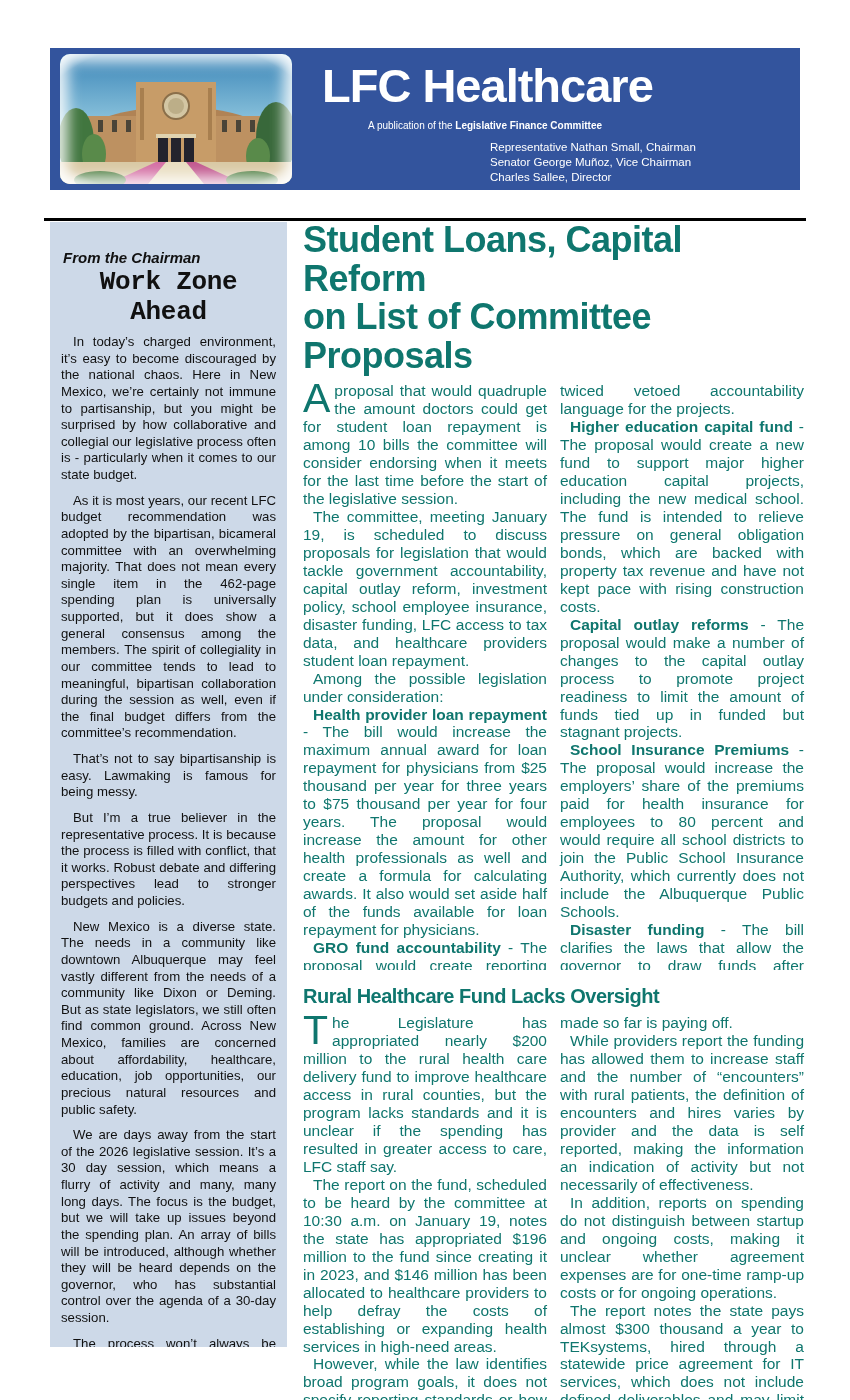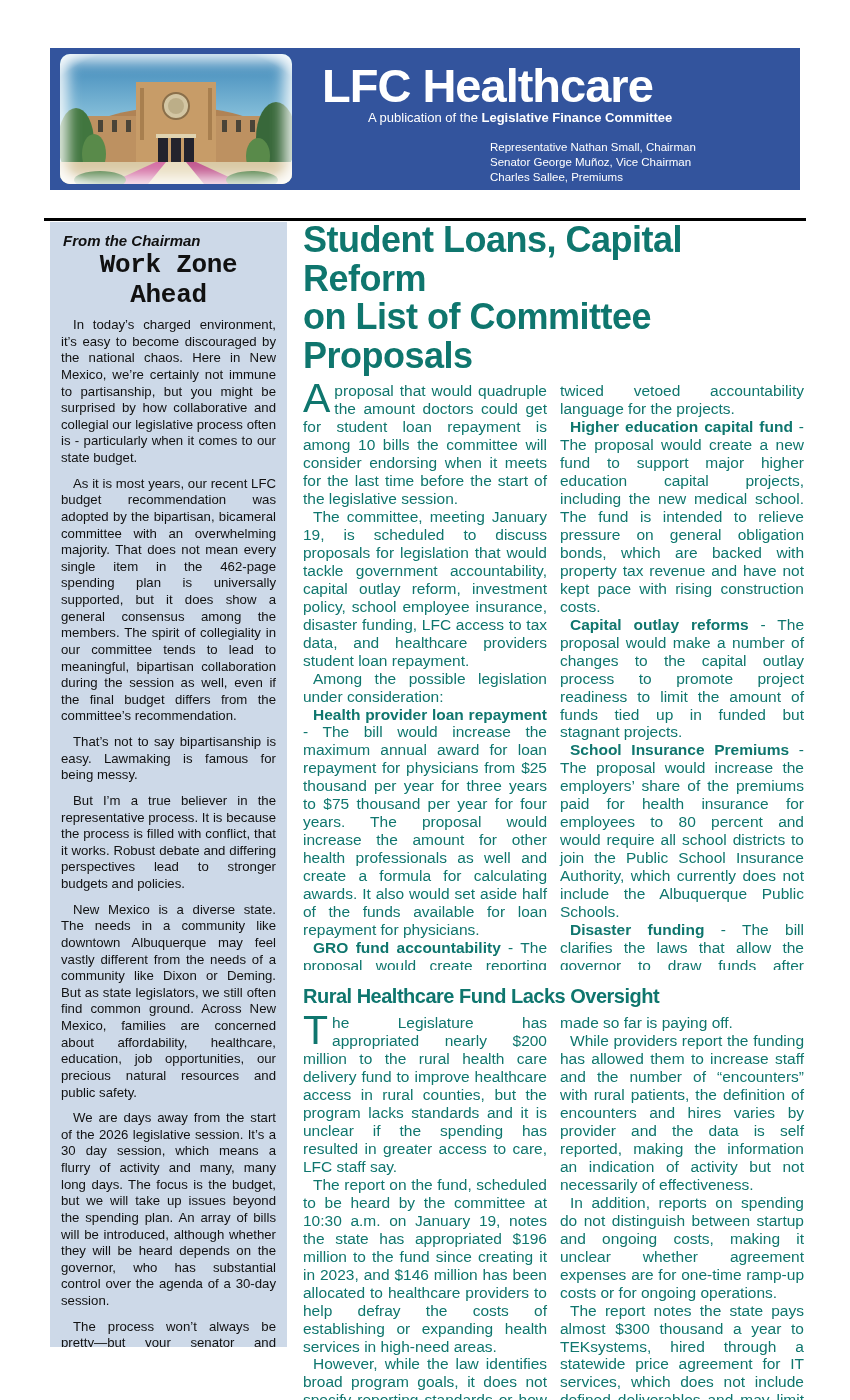--- a/index.html
+++ b/index.html
@@ -9,32 +9,32 @@
   
   .banner{position:absolute;left:50px;top:48px;width:750px;height:142px;
           background:var(--banner-blue,#33549d);}
   .photo{position:absolute;left:10px;top:6px;width:232px;height:130px;border-radius:10px;
          overflow:hidden;background:#9cc4d8;}
   .photo svg{display:block;}
   .photo-vignette{position:absolute;inset:0;border-radius:10px;
          box-shadow:inset 0 0 14px 8px rgba(255,255,255,.85);}
   .banner-title{position:absolute;left:272px;top:10px;font-size:47px;font-weight:bold;
          color:#fff;letter-spacing:-1px;white-space:nowrap;}
-  .banner-sub{position:absolute;left:318px;top:62px;font-size:13px;color:#fff;white-space:nowrap;}
+  .banner-sub{position:absolute;left:318px;top:72px;font-size:10px;color:#fff;white-space:nowrap;}
   .banner-sub .bold{font-weight:bold;}
   .banner-credits{position:absolute;left:440px;top:92px;font-size:11.5px;color:#fff;line-height:1.32;}
 
   .issue-line{position:absolute;left:46px;top:192px;width:758px;display:flex;
          justify-content:space-between;font-size:20.5px;color:#000;}
   .rule{position:absolute;left:44px;top:218px;width:762px;height:3px;background:#000;}
 
   
   .sidebar{position:absolute;left:50px;top:222px;width:237px;height:1125px;
          background:var(--sidebar-blue,#cdd9e8);box-sizing:border-box;
-         padding:8px 11px 8px 11px;overflow:hidden;}
+         padding:25px 11px 8px 11px;overflow:hidden;}
   .sb-kicker{font-weight:bold;font-style:italic;font-size:15px;margin:2px 0 0 2px;}
   .sb-title{font-weight:bold;font-size:26px;text-align:center;margin:1px 0 7px 0;letter-spacing:-.3px;font-family:Liberation Mono, monospace;}
   .sb-p{font-size:13.2px;line-height:1.26;text-align:justify;text-indent:12px;margin:0 0 9px 0;}
 
   
   .main{position:absolute;left:303px;top:221px;width:502px;
         font-family:Liberation Sans, sans-serif;color:#0f766e;}
   .headline{font-weight:bold;margin:0;letter-spacing:-.5px;}
   .headline-large{font-size:36px;line-height:1.07;}
   .headline-medium{font-size:20px;line-height:1.1;margin-top:15px;}
@@ -97,21 +97,21 @@
         <ellipse cx="192" cy="126" rx="26" ry="9" fill="#4f7f43"></ellipse>
         <rect x="0" y="0" width="232" height="130" fill="url(#vig)"></rect>
       </svg>
       <div class="photo-vignette"></div>
     </div>
     <div class="banner-title">LFC Healthcare</div>
     <div class="banner-sub"><span>A publication of the </span><span class="bold">Legislative Finance Committee</span></div>
     <div class="banner-credits">
       <div>Representative Nathan Small, Chairman</div>
       <div>Senator George Muñoz, Vice Chairman</div>
-      <div>Charles Sallee, Premiums</div>
+      <div>Charles Sallee, Director</div>
     </div>
   </div>
 
   <div class="rule"></div>
 
   <div class="sidebar">
     <div class="sb-kicker">From the Chairman</div>
     <div class="sb-title">Work Zone Ahead</div>
     <div>
         <p class="sb-p">In today’s charged environment, it’s easy to become discouraged by the national chaos. Here in New Mexico, we’re certainly not immune to partisanship, but you might be surprised by how collaborative and collegial our legislative process often is - particularly when it comes to our state budget.</p>

